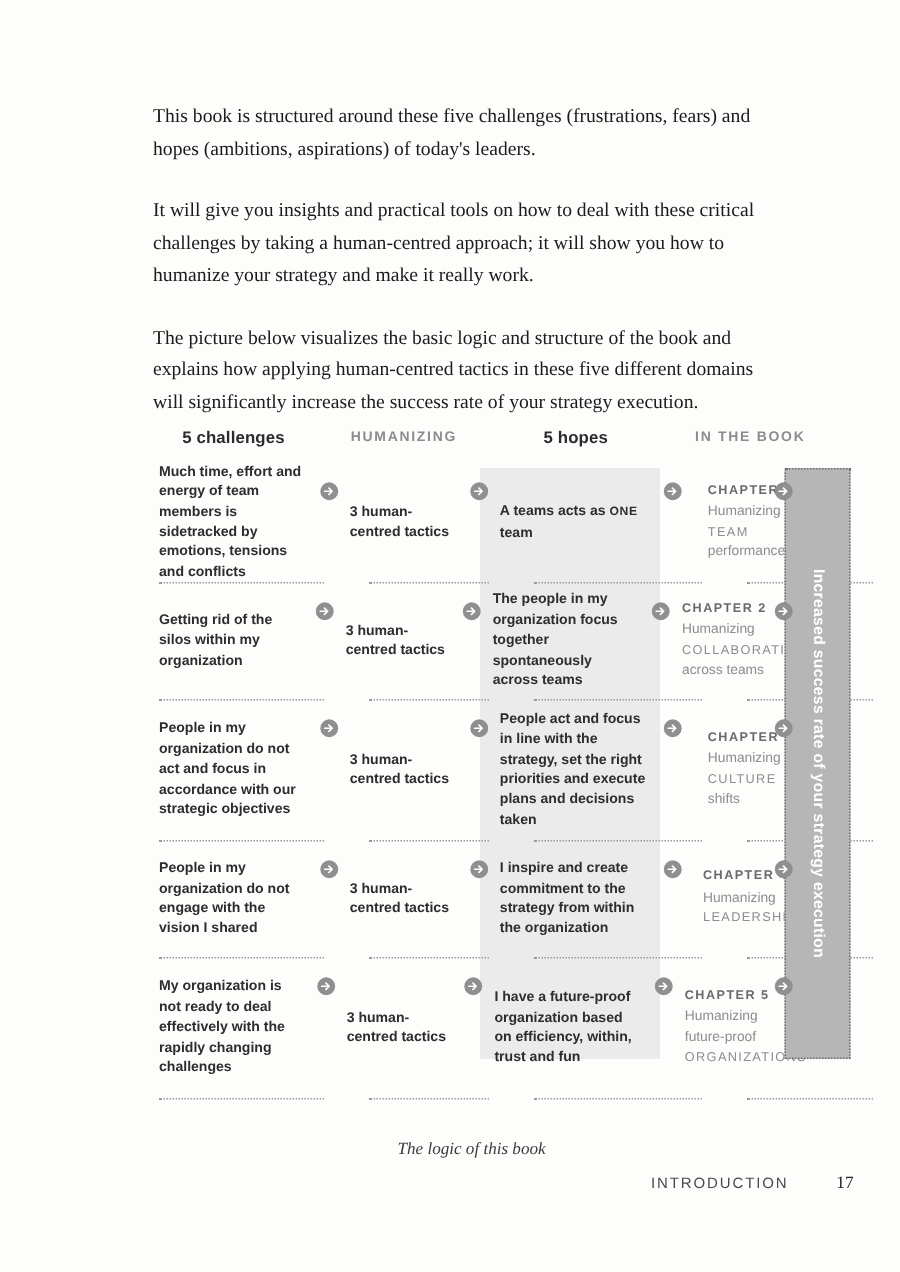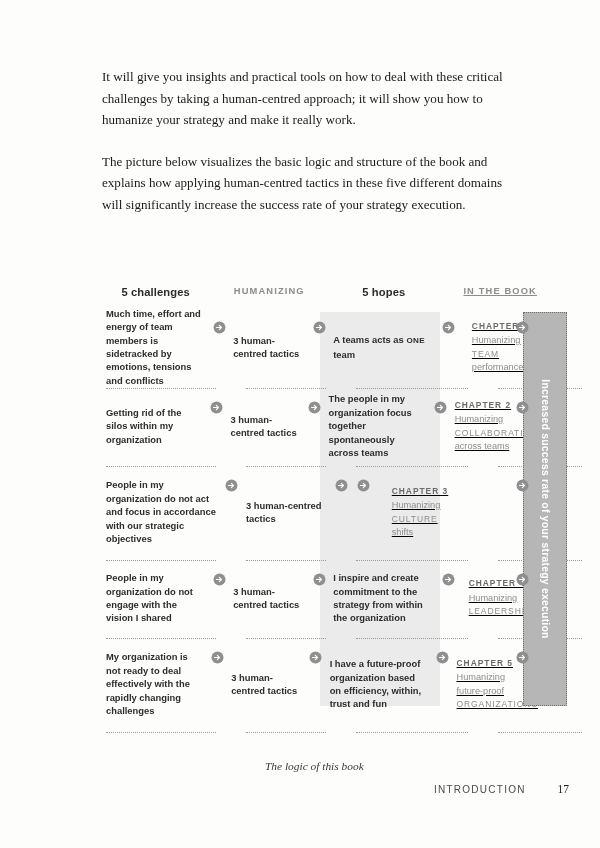--- a/index.html
+++ b/index.html
@@ -68,21 +68,21 @@
     align-items: flex-start;
   }
   .col {
     box-sizing: border-box;
     position: relative;
   }
   .c1 { width: 118px; }
   .cA { width: 22px; }
   .c2 { width: 88px; }
   .c3 { width: 120px; }
-  .c4 { width: 92px; text-decoration: underline; }
+  .c4 { width: 92px; }
 
   .hdr {
     text-align: center;
     font-family: "Liberation Sans", sans-serif;
   }
   .hdr-strong {
     font-weight: bold;
     font-size: 11.2px;
     color: #2b2b2b;
     letter-spacing: .1px;
@@ -242,20 +242,21 @@
     font-size: 11.5px;
     color: #222222;
   }
 </style>
 </head>
 <body>
 
 <div class="page">
 
   <div class="prose">
+    <p>This book is structured around these five challenges (frustrations, fears) and hopes (ambitions, aspirations) of today's leaders.</p>
     <p>It will give you insights and practical tools on how to deal with these critical challenges by taking a human-centred approach; it will show you how to humanize your strategy and make it really work.</p>
     <p>The picture below visualizes the basic logic and structure of the book and explains how applying human-centred tactics in these five different domains will significantly increase the success rate of your strategy execution.</p>
   </div>
 
   <div class="diagram">
 
     <div class="hopes-band"></div>
 
     <div class="grid">
       <div class="head-row">
@@ -372,20 +373,23 @@
               </svg>
             </div>
             <div class="col c2 cell">
               <span class="cell-inner">3 human-centred tactics</span>
             </div>
             <div class="col cA arrow-cell">
               <svg class="arrow" viewBox="0 0 24 24" xmlns="http://www.w3.org/2000/svg">
                 <circle cx="12" cy="12" r="11" fill="#8f8f8f"></circle>
                 <path d="M6.5 12 h8.6 M11.6 8.2 L15.6 12 L11.6 15.8" fill="none" stroke="#ffffff" stroke-width="2.1" stroke-linecap="round" stroke-linejoin="round"></path>
               </svg>
+            </div>
+            <div class="col c3 cell">
+              <span class="cell-inner">People act and focus in line with the strategy, set the right priorities and execute plans and decisions taken</span>
             </div>
             <div class="col cA arrow-cell">
               <svg class="arrow" viewBox="0 0 24 24" xmlns="http://www.w3.org/2000/svg">
                 <circle cx="12" cy="12" r="11" fill="#8f8f8f"></circle>
                 <path d="M6.5 12 h8.6 M11.6 8.2 L15.6 12 L11.6 15.8" fill="none" stroke="#ffffff" stroke-width="2.1" stroke-linecap="round" stroke-linejoin="round"></path>
               </svg>
             </div>
             <div class="col c4 cell">
               <span class="chapter-inner">
                 <span class="ch-title">CHAPTER 3</span>

